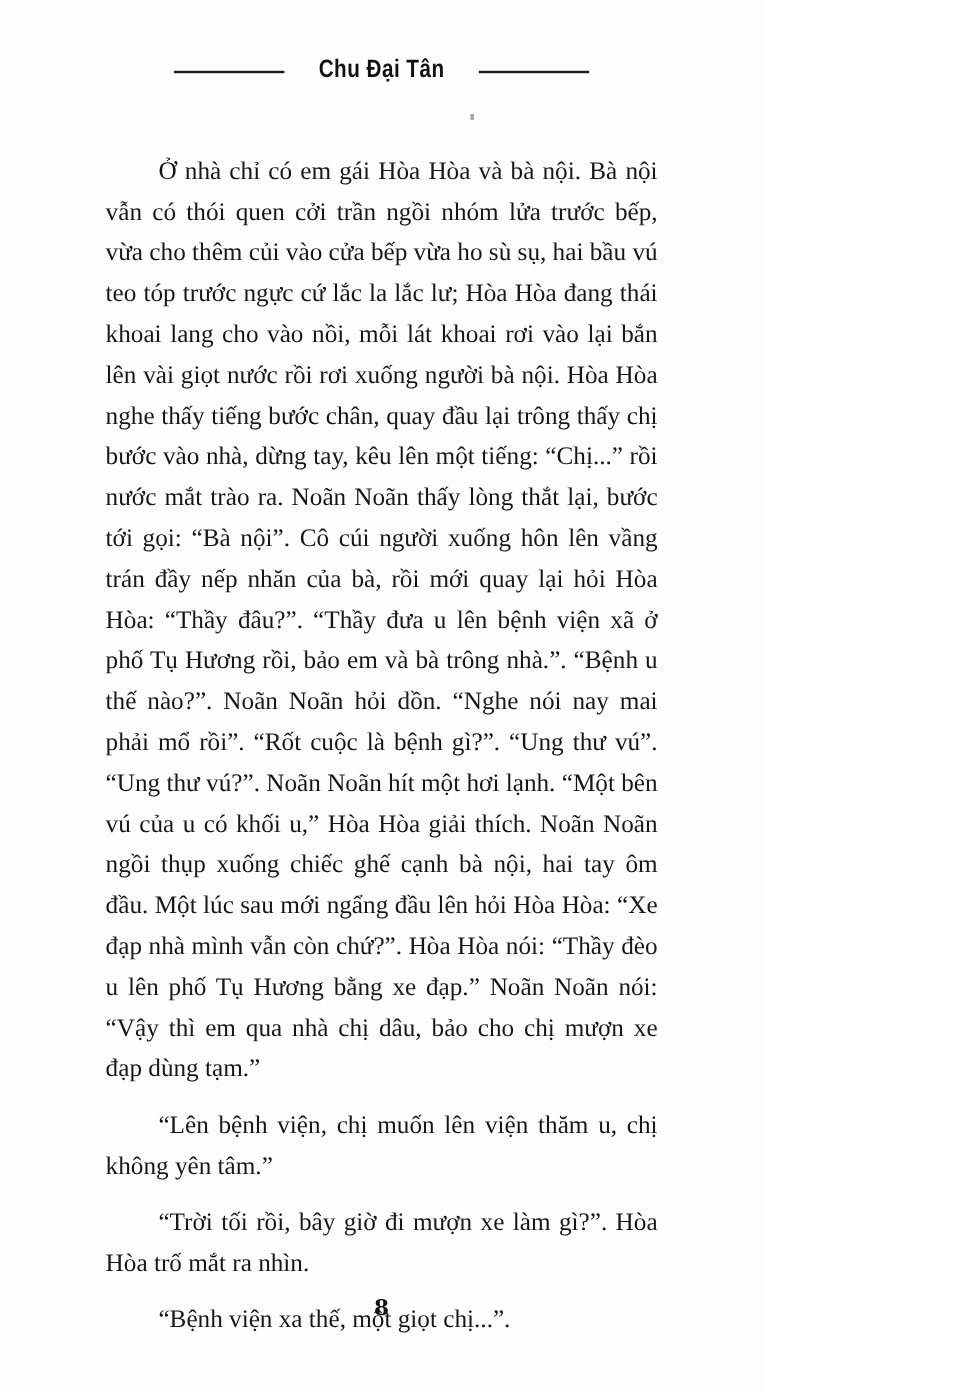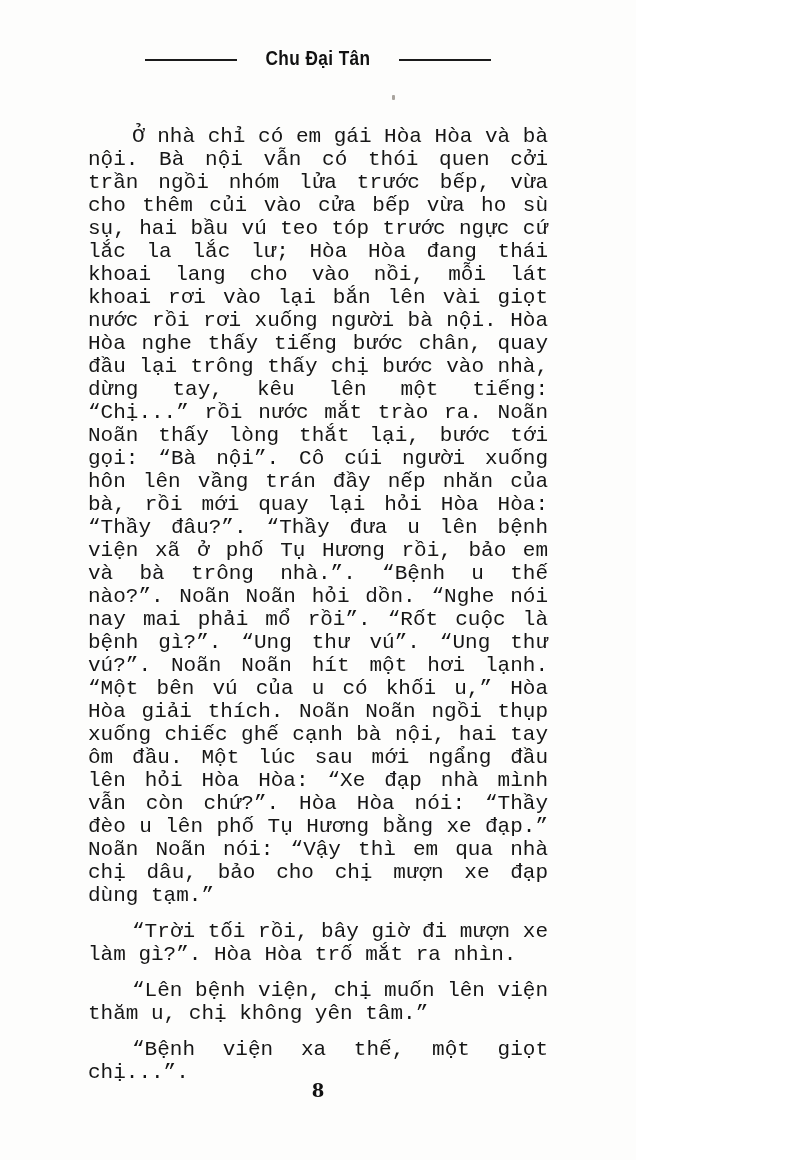--- a/index.html
+++ b/index.html
@@ -41,23 +41,23 @@
     position: absolute;
     top: 95px;
     left: 392px;
     width: 3px;
     height: 5px;
     background: #a9a49e;
     border-radius: 1px;
   }
   .content {
     margin: 55px 88px 0 88px;
-    font-family: Liberation Mono, monospace;
+    font-family: Liberation Serif, serif;
     font-size: 21px;
-    line-height: 23px;
+    line-height: 34px;
     text-align: justify;
   }
   .content p {
     margin: 0 0 13px 0;
     text-indent: 44px;
   }
   .page-number {
     position: absolute;
     top: 1080px;
     left: 0;
@@ -77,20 +77,20 @@
   <div class="header">
     <div class="header-rule"></div>
     <div class="author">Chu Đại Tân</div>
     <div class="header-rule"></div>
   </div>
 
   <div class="scan-speck"></div>
 
   <div class="content">
     <p>Ở nhà chỉ có em gái Hòa Hòa và bà nội. Bà nội vẫn có thói quen cởi trần ngồi nhóm lửa trước bếp, vừa cho thêm củi vào cửa bếp vừa ho sù sụ, hai bầu vú teo tóp trước ngực cứ lắc la lắc lư; Hòa Hòa đang thái khoai lang cho vào nồi, mỗi lát khoai rơi vào lại bắn lên vài giọt nước rồi rơi xuống người bà nội. Hòa Hòa nghe thấy tiếng bước chân, quay đầu lại trông thấy chị bước vào nhà, dừng tay, kêu lên một tiếng: “Chị...” rồi nước mắt trào ra. Noãn Noãn thấy lòng thắt lại, bước tới gọi: “Bà nội”. Cô cúi người xuống hôn lên vầng trán đầy nếp nhăn của bà, rồi mới quay lại hỏi Hòa Hòa: “Thầy đâu?”. “Thầy đưa u lên bệnh viện xã ở phố Tụ Hương rồi, bảo em và bà trông nhà.”. “Bệnh u thế nào?”. Noãn Noãn hỏi dồn. “Nghe nói nay mai phải mổ rồi”. “Rốt cuộc là bệnh gì?”. “Ung thư vú”. “Ung thư vú?”. Noãn Noãn hít một hơi lạnh. “Một bên vú của u có khối u,” Hòa Hòa giải thích. Noãn Noãn ngồi thụp xuống chiếc ghế cạnh bà nội, hai tay ôm đầu. Một lúc sau mới ngẩng đầu lên hỏi Hòa Hòa: “Xe đạp nhà mình vẫn còn chứ?”. Hòa Hòa nói: “Thầy đèo u lên phố Tụ Hương bằng xe đạp.” Noãn Noãn nói: “Vậy thì em qua nhà chị dâu, bảo cho chị mượn xe đạp dùng tạm.”</p>
+    <p>“Lên bệnh viện, chị muốn lên viện thăm u, chị không yên tâm.”</p>
     <p>“Trời tối rồi, bây giờ đi mượn xe làm gì?”. Hòa Hòa trố mắt ra nhìn.</p>
-    <p>“Lên bệnh viện, chị muốn lên viện thăm u, chị không yên tâm.”</p>
     <p>“Bệnh viện xa thế, một giọt chị...”.</p>
   </div>
 
   <div class="page-number">8</div>
 
 </div>
 
 </body></html>

